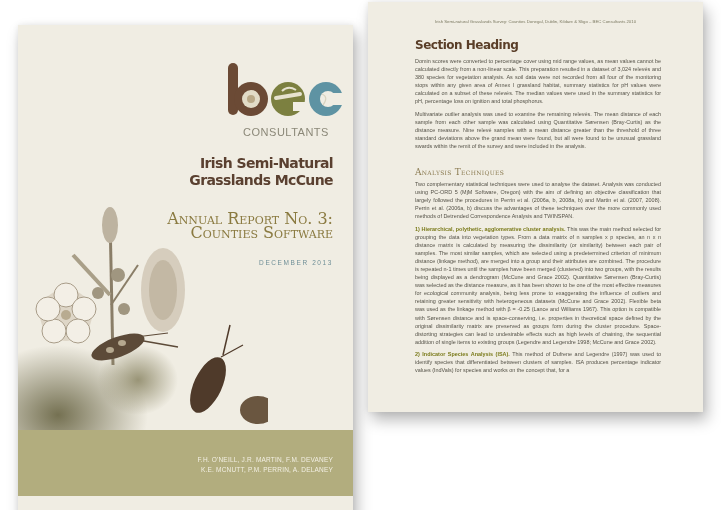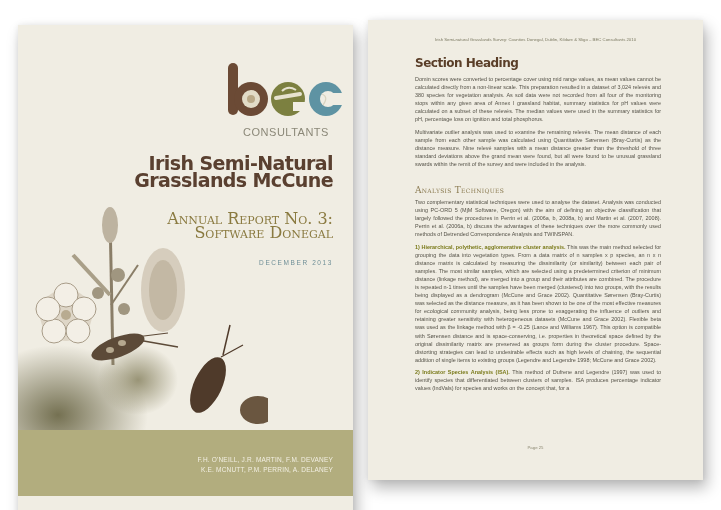--- a/index.html
+++ b/index.html
@@ -1,24 +1,24 @@
 <!DOCTYPE html>
 <html><head>
 <meta charset="utf-8">
 <style>
   html, body { margin:0; padding:0; }
   body { width:721px; height:510px; background:#ffffff; position:relative; overflow:hidden; font-family:"Liberation Sans", sans-serif; }
   .page { position:absolute; background:#f0ede3; box-shadow: 4px 8px 14px rgba(0,0,0,0.28), 0 0 6px rgba(0,0,0,0.08); overflow:hidden; }
   #cover { left:18px; top:25px; width:335px; height:503px; }
-  #inner { left:368px; top:20px; width:335px; height:460px; }
+  #inner { left:368px; top:2px; width:335px; height:410px; }
 
   
   .logo { position:absolute; left:208px; top:36px; width:120px; height:60px; }
   .logo-sub { position:absolute; left:213px; top:101px; width:110px; text-align:center; font-size:11px; letter-spacing:0.5px; color:#8b8878; }
-  .cover-title { position:absolute; right:20px; top:130px; text-align:right; font-family:"DejaVu Sans", sans-serif; font-weight:bold; font-size:19px; line-height:17px; color:#5a4030; letter-spacing:-0.6px;margin-left:44px; }
+  .cover-title { position:absolute; right:20px; top:130px; text-align:right; font-family:"DejaVu Sans", sans-serif; font-weight:bold; font-size:14px; line-height:17px; color:#5a4030; letter-spacing:-0.6px;margin-left:44px; }
   .cover-sub { position:absolute; right:20px; top:187px; text-align:right; font-family:"DejaVu Serif", serif; font-variant:small-caps; font-size:16px; line-height:14px; color:#8a7a40; }
   .cover-date { position:absolute; right:20px; top:234px; text-align:right; font-size:6.5px; letter-spacing:1.6px; color:#6f8f97; }
   .art { position:absolute; left:0; top:180px; width:250px; height:245px; }
   .band { position:absolute; left:0; top:405px; width:335px; height:66px; background:#b2ad7e; }
   .authors { position:absolute; right:20px; top:25px; text-align:right; font-size:6.5px; line-height:10px; color:#f2efe2; letter-spacing:0.2px; }
 
   
   .running { position:absolute; left:0; width:100%; top:17px; text-align:center; font-size:4.3px; color:#7a7860; }
   .content { position:absolute; left:47px; top:37px; width:246px; font-size:5.45px; line-height:8.1px; color:#555248; text-align:justify; font-family:"Liberation Sans", sans-serif; }
   .content h1 { margin:0 0 5px 0; font-family:"DejaVu Sans", sans-serif; font-weight:bold; font-size:12px; line-height:13px; color:#5a3e28; letter-spacing:-0.5px; }
@@ -51,21 +51,21 @@
   </svg>
   <div class="logo-sub">CONSULTANTS</div>
 
   <div class="cover-title">
     <div>Irish Semi-Natural</div>
     <div>Grasslands McCune</div>
   </div>
 
   <div class="cover-sub">
     <div>Annual Report No. 3:</div>
-    <div>Software Donegal</div>
+    <div>Counties Software</div>
   </div>
 
   <div class="cover-date">DECEMBER 2013</div>
 
   <svg class="art" viewBox="0 0 250 245">
     <defs>
       <radialGradient id="g1" cx="50%" cy="50%" r="50%">
         <stop offset="0%" stop-color="#8f8a6a" stop-opacity="0.9"></stop>
         <stop offset="100%" stop-color="#8f8a6a" stop-opacity="0"></stop>
       </radialGradient>

